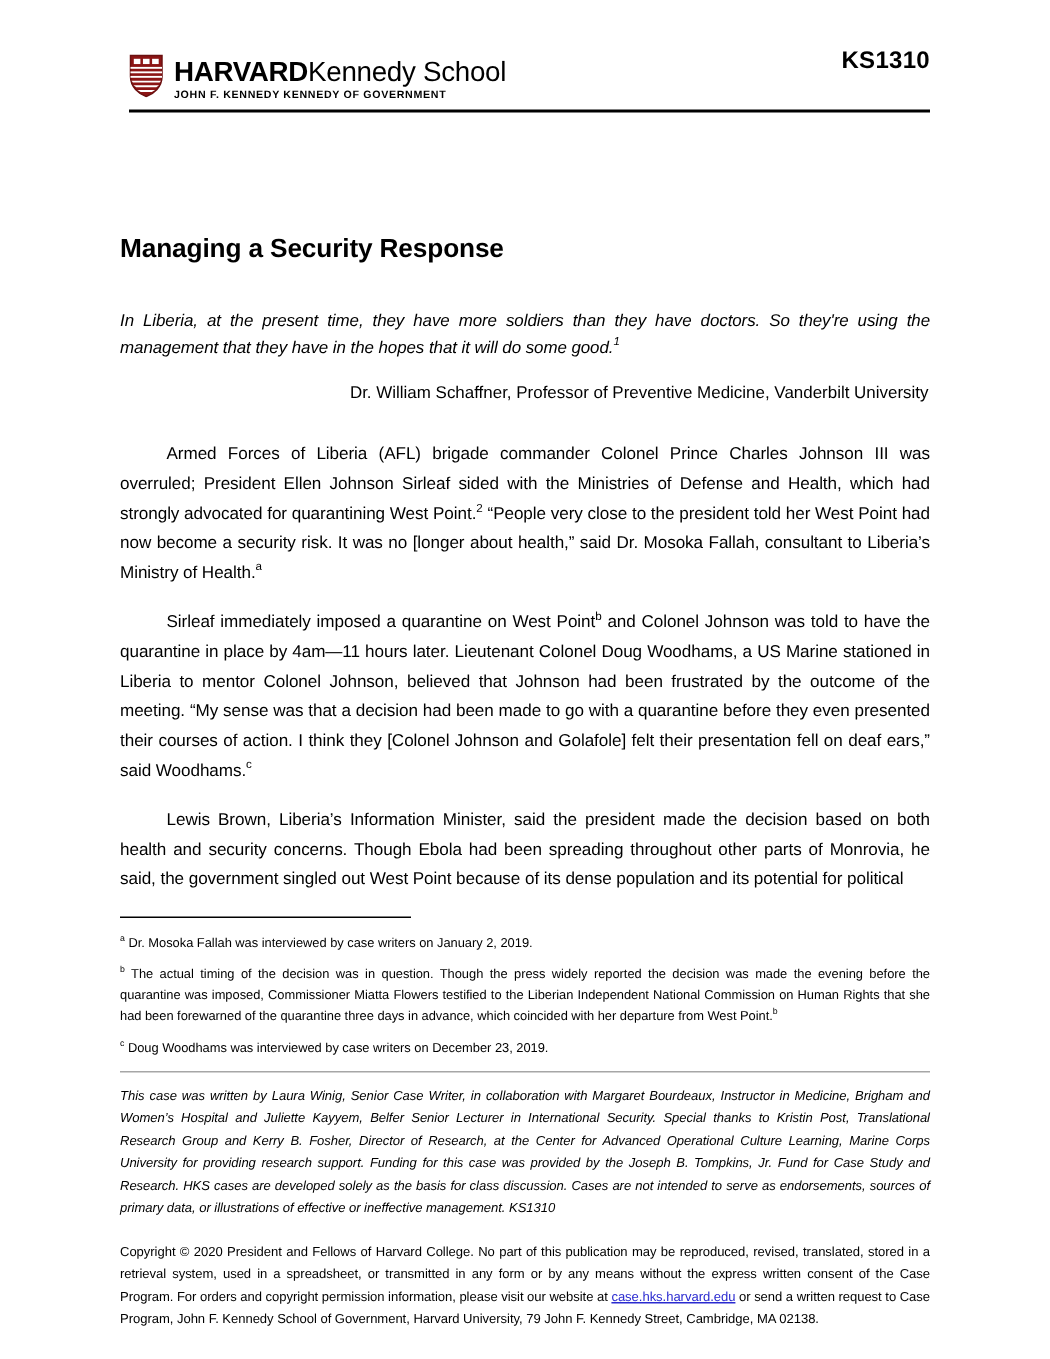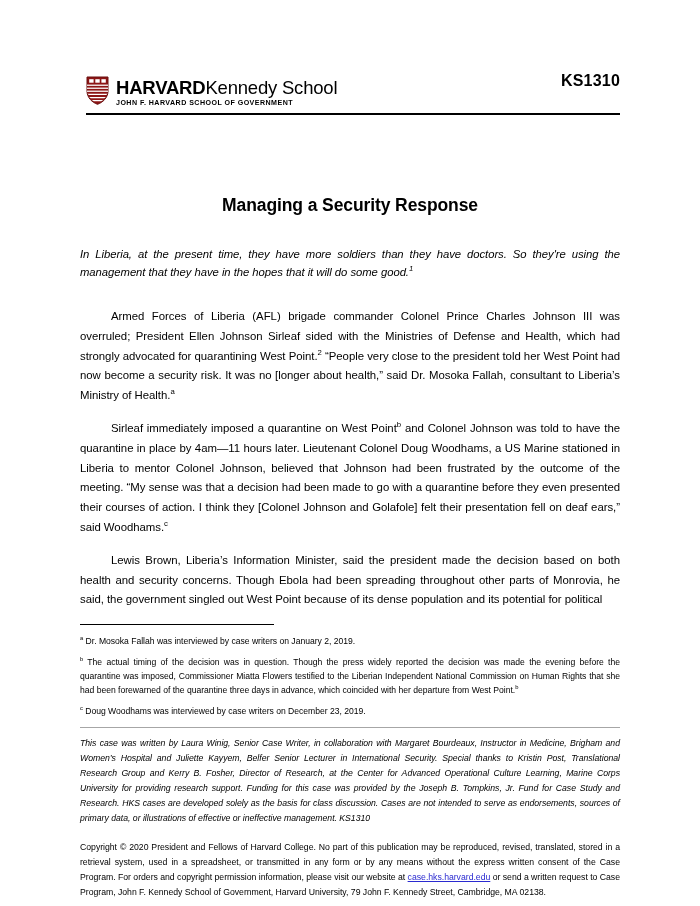--- a/index.html
+++ b/index.html
@@ -14,21 +14,20 @@
     color: #000000;
     position: relative;
     overflow: hidden;
   }
   .page {
     width: 700px;
     height: 852px;
     box-sizing: border-box;
     padding: 4px 80px;
     position: relative;
-    margin-top: 40px;
   }
 
   
   .header {
     padding-top: 34px;
     position: relative;
     height: 46px;
   }
   .logo-block {
     display: flex;
@@ -80,21 +79,21 @@
   }
   .doc-date {
     text-align: right;
     font-size: 11.5px;
     margin-top: 7px;
     padding-right: 1px;
   }
 
   
   .title {
-    text-align: center;
+    text-align: left;
     font-size: 17.5px;
     font-weight: bold;
     line-height: 1.42;
     margin: 69px 0 0 0;
     letter-spacing: -0.1px;
   }
 
   
   .epigraph {
     font-style: italic;
@@ -188,34 +187,35 @@
           <rect x="1" y="8.6" width="21" height="1.25" fill="#ffffff"></rect>
           <rect x="1" y="11.6" width="21" height="1.25" fill="#ffffff"></rect>
           <rect x="1" y="14.6" width="21" height="1.25" fill="#ffffff"></rect>
           <path d="M1.6 17.8 H21.4 L20.4 19.05 H2.6 Z" fill="#ffffff"></path>
           <path d="M3 20.9 H20 L18.2 22.15 H4.8 Z" fill="#ffffff"></path>
           <path d="M5.6 24.0 H17.4 L15.2 25.25 H7.8 Z" fill="#ffffff"></path>
         </svg>
       </span>
       <span class="wordmark">
         <div class="wordmark-top"><span class="wm-harvard">HARVARD</span><span class="wm-kennedy">Kennedy School</span></div>
-        <div class="wordmark-sub">JOHN F. HARVARD SCHOOL OF GOVERNMENT</div>
+        <div class="wordmark-sub">JOHN F. KENNEDY KENNEDY OF GOVERNMENT</div>
       </span>
     </div>
 
     <div class="doc-code">KS1310</div>
     <hr class="header-rule">
   </div>
 
 
   <div class="title">
     <div>Managing a Security Response</div>
   </div>
 
   <div class="epigraph"><span>In Liberia, at the present time, they have more soldiers than they have doctors. So they're using the management that they have in the hopes that it will do some good.</span><sup>1</sup></div>
+  <div class="attribution">Dr. William Schaffner, Professor of Preventive Medicine, Vanderbilt University</div>
 
   <div class="body-text">
     <p><span>Armed Forces of Liberia (AFL) brigade commander Colonel Prince Charles Johnson III was overruled; President Ellen Johnson Sirleaf sided with the Ministries of Defense and Health, which had strongly advocated for quarantining West Point.</span><sup>2</sup><span> “People very close to the president told her West Point had now become a security risk. It was no [longer about health,” said Dr. Mosoka Fallah, consultant to Liberia’s Ministry of Health.</span><sup>a</sup></p>
 
     <p><span>Sirleaf immediately imposed a quarantine on West Point</span><sup>b</sup><span> and Colonel Johnson was told to have the quarantine in place by 4am—11 hours later. Lieutenant Colonel Doug Woodhams, a US Marine stationed in Liberia to mentor Colonel Johnson, believed that Johnson had been frustrated by the outcome of the meeting. “My sense was that a decision had been made to go with a quarantine before they even presented their courses of action. I think they [Colonel Johnson and Golafole] felt their presentation fell on deaf ears,” said Woodhams.</span><sup>c</sup></p>
 
     <p>Lewis Brown, Liberia’s Information Minister, said the president made the decision based on both health and security concerns. Though Ebola had been spreading throughout other parts of Monrovia, he said, the government singled out West Point because of its dense population and its potential for political</p>
   </div>
 
   <hr class="fn-rule">

